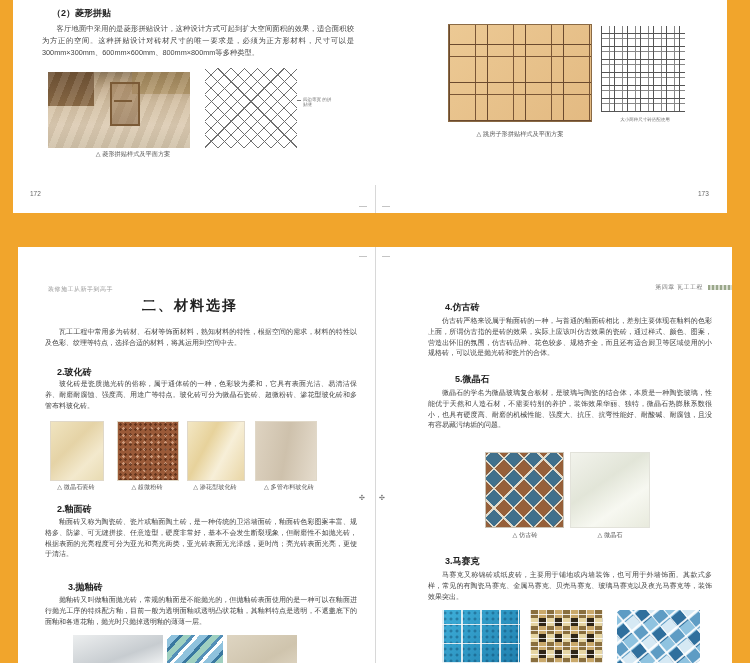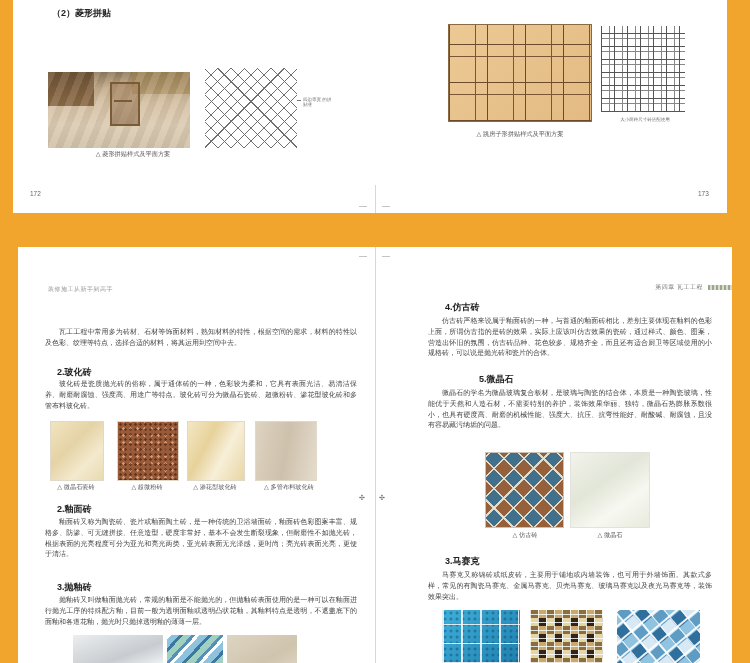--- a/index.html
+++ b/index.html
@@ -116,20 +116,21 @@
   
   .hatch-strip{width:24px;height:5px;
     background:repeating-linear-gradient(90deg,#9AA78B 0 2px,#d8ddd0 2px 4px);}
 </style>
 </head>
 <body>
 
 <div id="spread-top" class="abs spread">
 
   <div class="abs sec-head" style="left:39px;top:7px;">（2）菱形拼贴</div>
+  <div class="abs body-text indent" style="left:29px;top:23px;width:312px;">客厅地面中采用的是菱形拼贴设计，这种设计方式可起到扩大空间面积的效果，适合面积较为方正的空间。这种拼贴设计对砖材尺寸的唯一要求是，必须为正方形材料，尺寸可以是300mm×300mm、600mm×600mm、800mm×800mm等多种类型。</div>
 
   <div class="abs floor-photo" style="left:35px;top:72px;width:142px;height:76px;">
     <div class="abs furniture"></div>
     <div class="abs sofa"></div>
     <div class="abs floor-sheen"></div>
     <div class="abs stool"></div>
     <div class="abs stool-bar"></div>
   </div>
 
   <div class="abs diamond-grid" style="left:192px;top:68px;width:92px;height:80px;"></div>
@@ -156,55 +157,56 @@
 <div id="spread-bottom" class="abs spread">
 
   <div class="abs spine-line" style="left:357px;top:0;height:416px;"></div>
   <div class="abs reg-dash" style="left:341px;top:9px;"></div>
   <div class="abs reg-dash" style="left:364px;top:9px;"></div>
   <div class="abs ornament" style="left:341px;top:247px;">✣</div>
   <div class="abs ornament" style="left:361px;top:247px;">✣</div>
 
   <div class="abs runhead" style="left:30px;top:38px;">装修施工从新手到高手</div>
 
+  <div class="abs" style="left:27px;top:50px;width:290px;text-align:center;font-size:14px;font-weight:bold;letter-spacing:2px;color:#222;">二、材料选择</div>
 
   <div class="abs body-text-sm indent" style="left:27px;top:80px;width:312px;">瓦工工程中常用多为砖材、石材等饰面材料，熟知材料的特性，根据空间的需求，材料的特性以及色彩、纹理等特点，选择合适的材料，将其运用到空间中去。</div>
 
   <div class="abs sec-head" style="left:39px;top:119px;">2.玻化砖</div>
   <div class="abs body-text-sm indent" style="left:27px;top:132px;width:312px;">玻化砖是瓷质抛光砖的俗称，属于通体砖的一种，色彩较为柔和，它具有表面光洁、易清洁保养、耐磨耐腐蚀、强度高、用途广等特点。玻化砖可分为微晶石瓷砖、超微粉砖、渗花型玻化砖和多管布料玻化砖。</div>
 
   <div class="abs swatch sw1" style="left:32px;top:174px;width:52px;height:58px;"></div>
   <div class="abs swatch sw2" style="left:99px;top:174px;width:60px;height:58px;"></div>
   <div class="abs swatch sw3" style="left:169px;top:174px;width:56px;height:58px;"></div>
   <div class="abs swatch sw4" style="left:237px;top:174px;width:60px;height:58px;"></div>
 
   <div class="abs caption" style="left:24px;top:236px;width:68px;">△ 微晶石瓷砖</div>
   <div class="abs caption" style="left:95px;top:236px;width:68px;">△ 超微粉砖</div>
   <div class="abs caption" style="left:158px;top:236px;width:78px;">△ 渗花型玻化砖</div>
   <div class="abs caption" style="left:228px;top:236px;width:86px;">△ 多管布料玻化砖</div>
 
   <div class="abs sec-head" style="left:39px;top:256px;text-align:right;">2.釉面砖</div>
   <div class="abs body-text-sm indent" style="left:27px;top:270px;width:312px;">釉面砖又称为陶瓷砖、瓷片或釉面陶土砖，是一种传统的卫浴墙面砖，釉面砖色彩图案丰富、规格多、防渗、可无缝拼接、任意造型，硬度非常好，基本不会发生断裂现象，但耐磨性不如抛光砖，根据表面的光亮程度可分为亚光和亮光两类，亚光砖表面无光泽感，更时尚；亮光砖表面光亮，更便于清洁。</div>
 
-  <div class="abs sec-head" style="left:39px;top:334px;text-align:center;">3.抛釉砖</div>
+  <div class="abs sec-head" style="left:50px;top:334px;text-align:center;">3.抛釉砖</div>
   <div class="abs body-text-sm indent" style="left:27px;top:348px;width:312px;">抛釉砖又叫做釉面抛光砖，常规的釉面是不能抛光的，但抛釉砖表面使用的是一种可以在釉面进行抛光工序的特殊配方釉，目前一般为透明面釉或透明凸状花釉，其釉料特点是透明，不遮盖底下的面釉和各道花釉，抛光时只抛掉透明釉的薄薄一层。</div>
 
   <div class="abs g1" style="left:55px;top:388px;width:90px;height:55px;"></div>
   <div class="abs g2" style="left:149px;top:388px;width:56px;height:55px;"></div>
   <div class="abs g3" style="left:209px;top:388px;width:70px;height:55px;"></div>
 
   <div class="abs" style="left:560px;top:36px;width:154px;display:flex;align-items:center;justify-content:flex-end;gap:5px;">
     <span class="runhead" style="color:#777;">第四章 瓦工工程</span>
     <span class="hatch-strip"></span>
   </div>
 
   <div class="abs sec-head" style="left:427px;top:54px;">4.仿古砖</div>
   <div class="abs body-text-sm indent" style="left:410px;top:69px;width:284px;">仿古砖严格来说属于釉面砖的一种，与普通的釉面砖相比，差别主要体现在釉料的色彩上面，所谓仿古指的是砖的效果，实际上应该叫仿古效果的瓷砖，通过样式、颜色、图案，营造出怀旧的氛围，仿古砖品种、花色较多、规格齐全，而且还有适合厨卫等区域使用的小规格砖，可以说是抛光砖和瓷片的合体。</div>
 
-  <div class="abs sec-head" style="left:427px;top:126px;padding-left:34px;">5.微晶石</div>
+  <div class="abs sec-head" style="left:403px;top:126px;padding-left:34px;">5.微晶石</div>
   <div class="abs body-text-sm indent" style="left:410px;top:141px;width:284px;">微晶石的学名为微晶玻璃复合板材，是玻璃与陶瓷的结合体，本质是一种陶瓷玻璃，性能优于天然和人造石材，不需要特别的养护，装饰效果华丽、独特，微晶石热膨胀系数很小，也具有硬度高、耐磨的机械性能、强度大、抗压、抗弯性能好、耐酸碱、耐腐蚀，且没有容易藏污纳垢的问题。</div>
 
   <div class="abs rot-clip" style="left:467px;top:205px;width:77px;height:74px;border:1px solid #c9c2b4;">
     <div class="rot-inner antique"></div>
   </div>
   <div class="abs crystal" style="left:552px;top:205px;width:78px;height:74px;"></div>
 
   <div class="abs caption" style="left:477px;top:284px;width:60px;">△ 仿古砖</div>
   <div class="abs caption" style="left:562px;top:284px;width:60px;">△ 微晶石</div>
 

